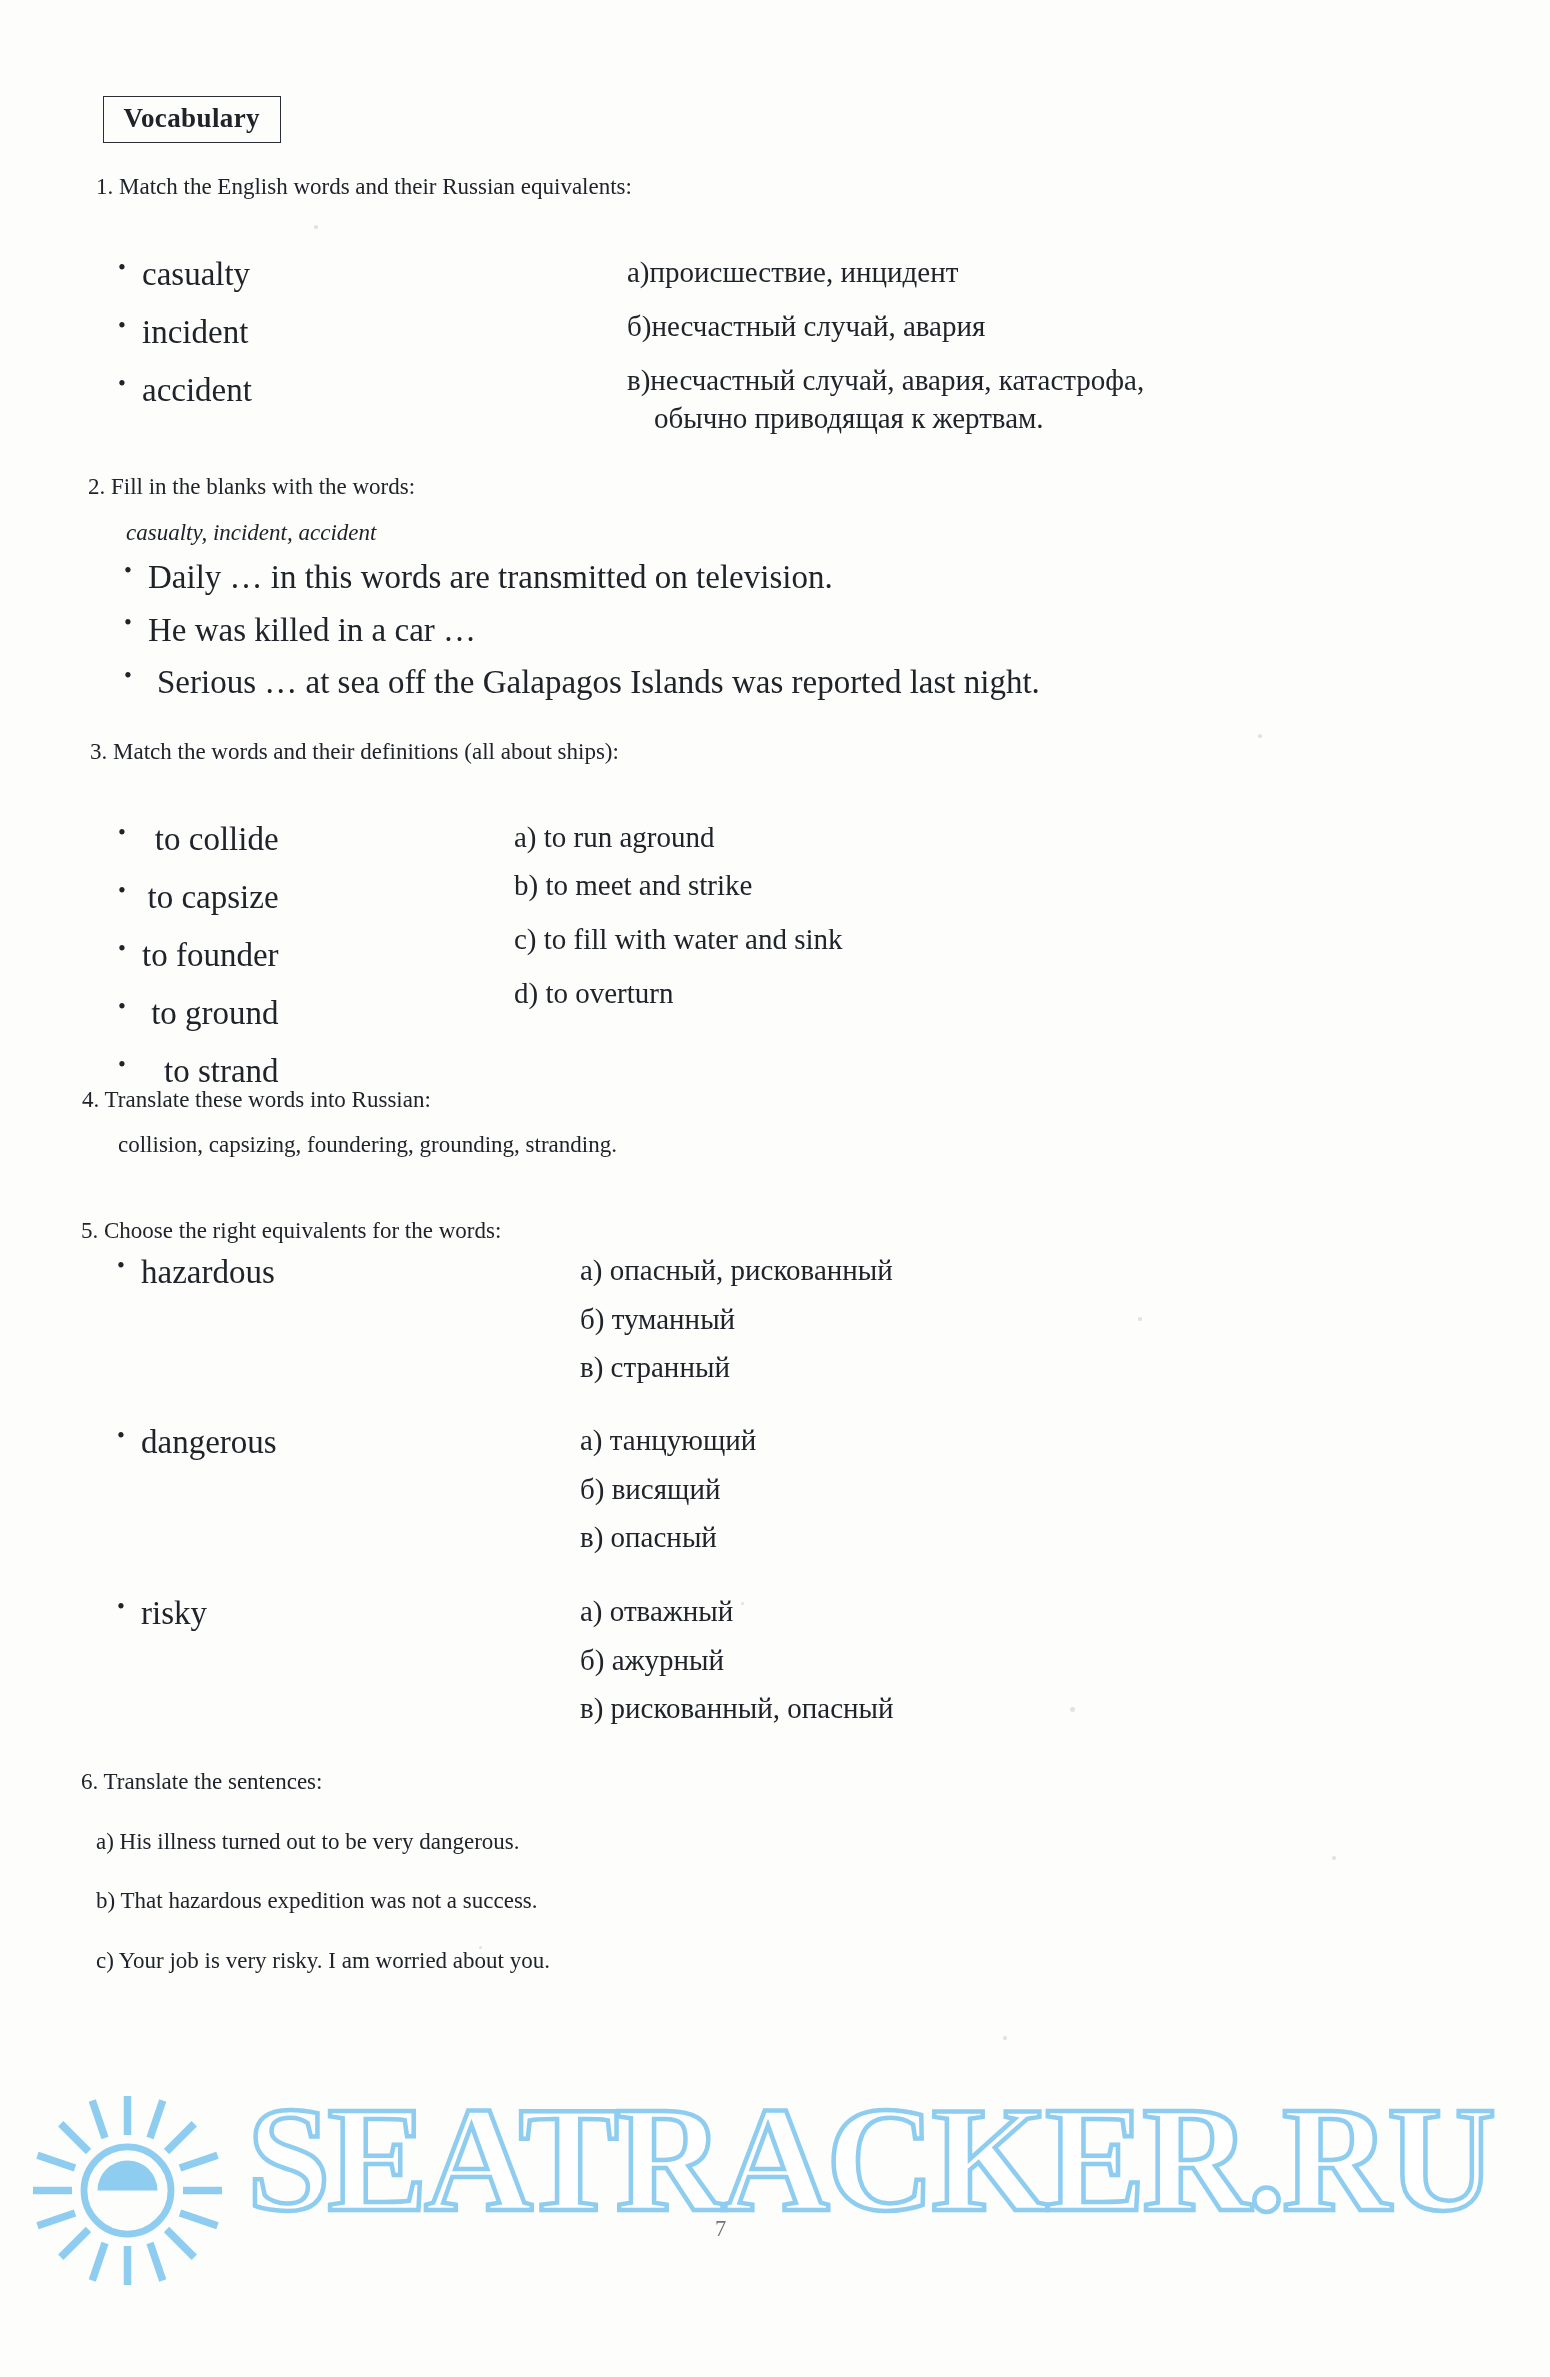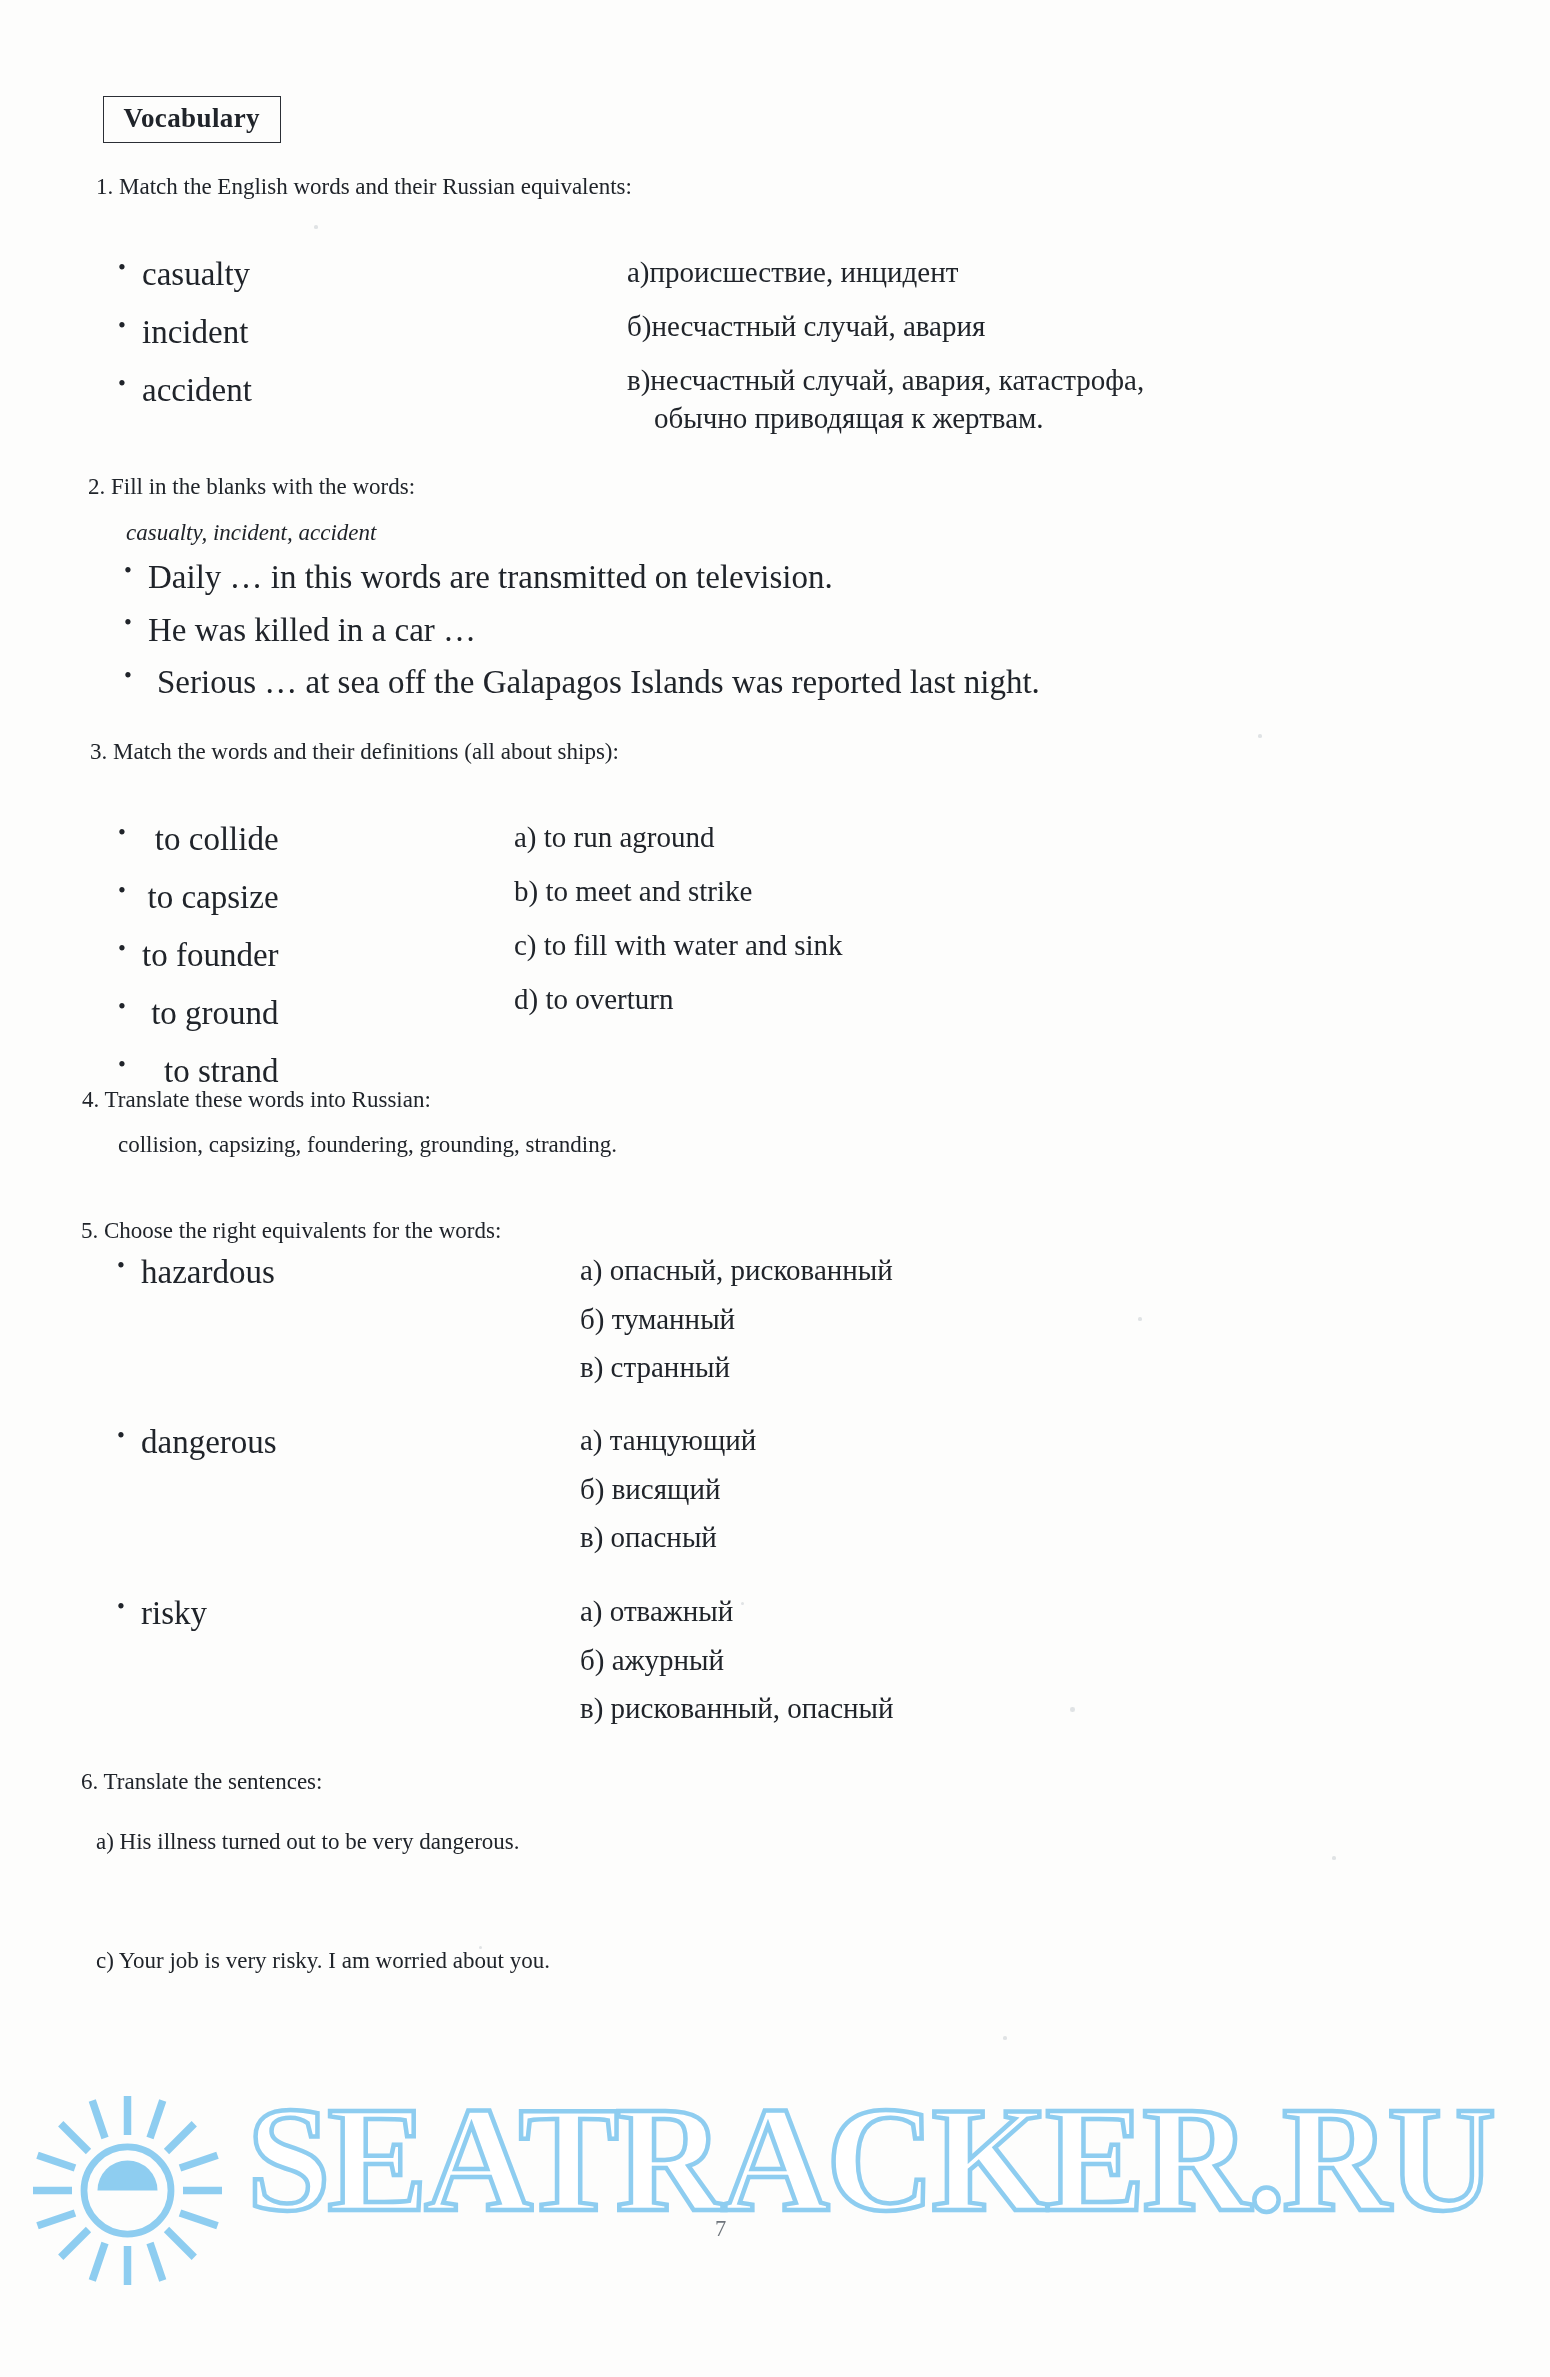--- a/index.html
+++ b/index.html
@@ -170,21 +170,21 @@
     <ul class="bul">
       <li style="margin-bottom:25px;">to collide</li>
       <li style="margin-bottom:25px;">to capsize</li>
       <li style="margin-bottom:25px;">to founder</li>
       <li style="margin-bottom:25px;">to ground</li>
       <li>to strand</li>
     </ul>
   </div>
 
   <div class="block col-right" style="left:514px;top:823px;">
-    <div class="ans" style="margin-bottom:25px;">a) to run aground</div>
+    <div class="ans" style="margin-bottom:19px;">a) to run aground</div>
     <div class="ans" style="margin-bottom:25px;">b) to meet and strike</div>
     <div class="ans" style="margin-bottom:25px;">c) to fill with water and sink</div>
     <div class="ans">d) to overturn</div>
   </div>
 
   <div class="block q" style="left:82px;top:1085px;">4. Translate these words into Russian:</div>
   <div class="block q" style="left:118px;top:1130px;">collision, capsizing, foundering, grounding, stranding.</div>
 
   <div class="block q" style="left:81px;top:1216px;">5. Choose the right equivalents for the words:</div>
 
@@ -216,20 +216,21 @@
     </ul>
   </div>
   <div class="block" style="left:580px;top:1597px;">
     <div class="ans ans-cyr" style="margin-bottom:19.5px;">а) отважный</div>
     <div class="ans ans-cyr" style="margin-bottom:19.5px;">б) ажурный</div>
     <div class="ans ans-cyr">в) рискованный, опасный</div>
   </div>
 
   <div class="block q" style="left:81px;top:1767px;">6. Translate the sentences:</div>
   <div class="block q" style="left:96px;top:1827px;">a) His illness turned out to be very dangerous.</div>
+  <div class="block q" style="left:96px;top:1886px;">b) That hazardous expedition was not a success.</div>
   <div class="block q" style="left:96px;top:1946px;">c) Your job is very risky. I am worried about you.</div>
 
   <div class="page-number">7</div>
 
   <div class="watermark">
     <svg class="wm-sun" viewBox="0 0 260 260">
       <g fill="#8ecdf0">
         <circle cx="130" cy="130" r="58" fill="none" stroke="#8ecdf0" stroke-width="9"></circle>
         <path d="M130 90 a40 40 0 0 1 40 40 h-80 a40 40 0 0 1 40 -40z" fill="#8ecdf0"></path>
         <g stroke="#8ecdf0" stroke-width="10" stroke-linecap="butt">

